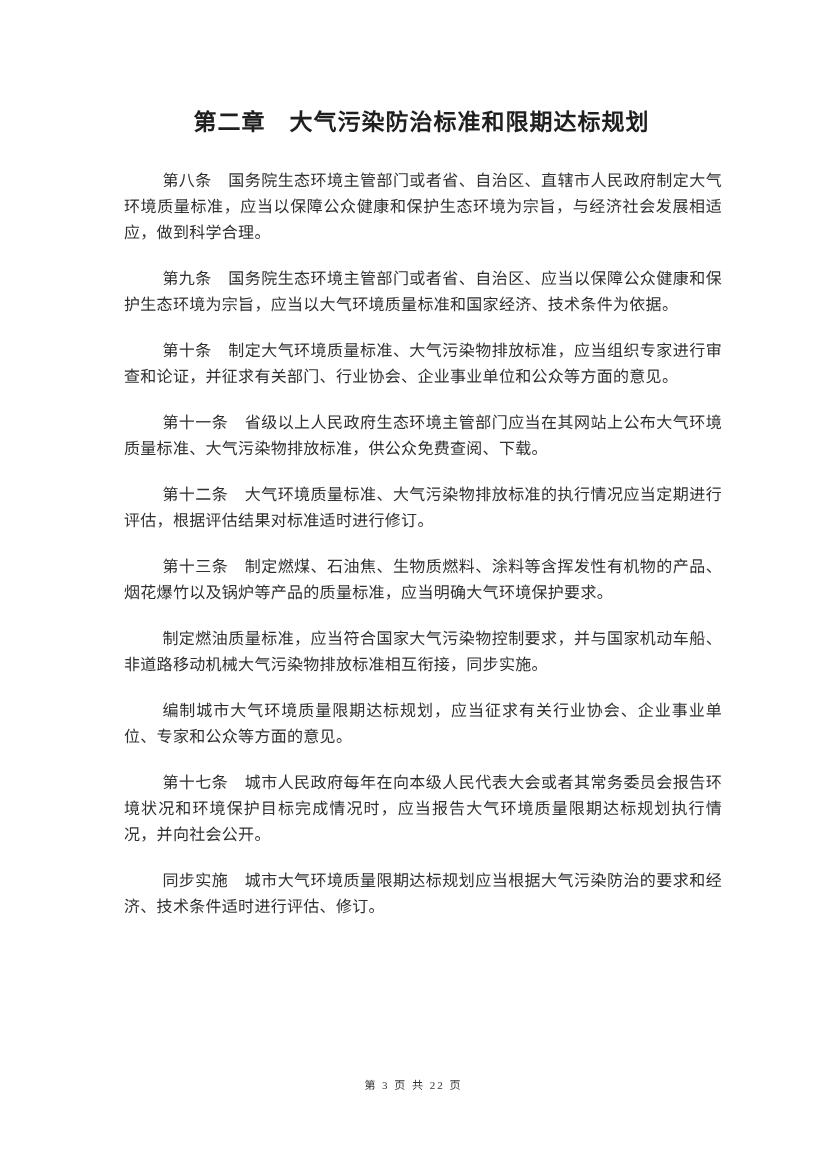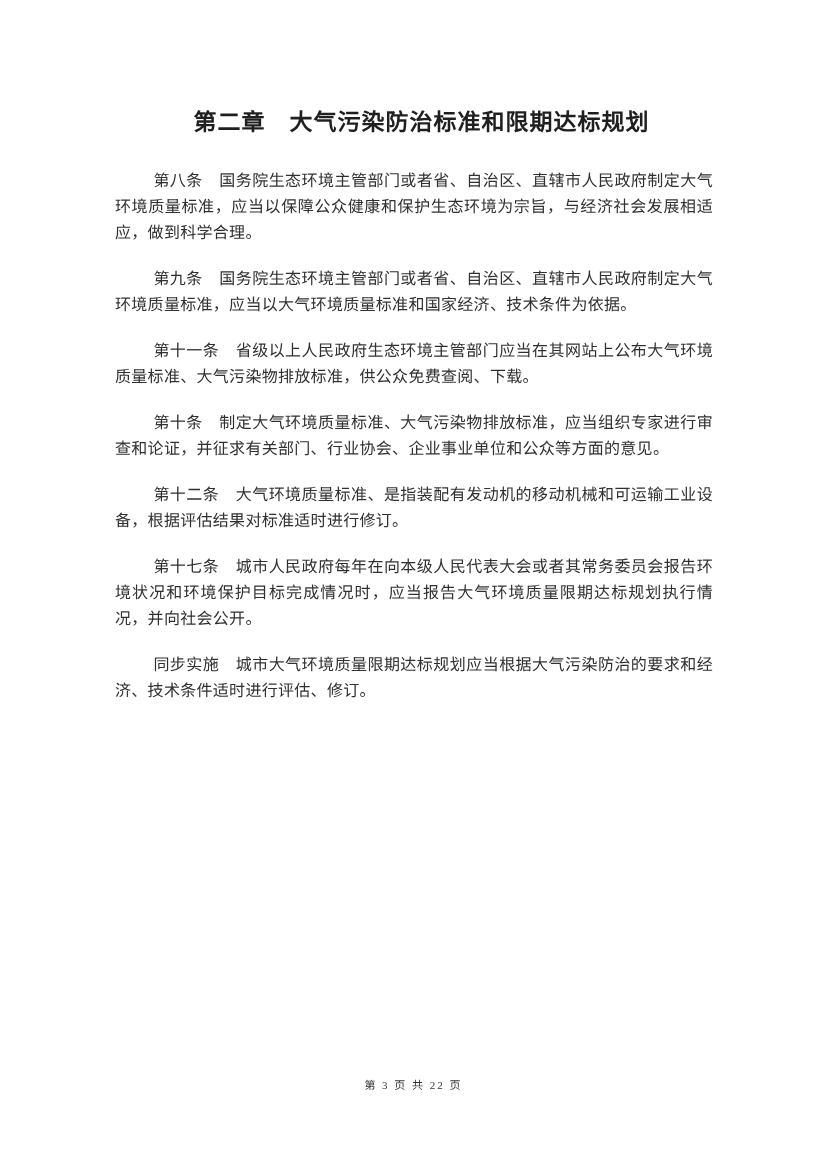--- a/index.html
+++ b/index.html
@@ -24,21 +24,21 @@
     text-align: center;
     font-size: 23px;
     font-weight: bold;
     letter-spacing: 1px;
     color: #1f1f1f;
     padding-left: 16px;
   }
   .content {
     position: absolute;
     top: 168px;
-    left: 115px;
+    left: 124px;
     width: 598px;
   }
   .content p {
     margin: 0 0 20px 0;
     font-size: 16px;
     line-height: 26px;
     text-indent: 2.4em;
     text-align: justify;
     text-justify: inter-ideograph;
     letter-spacing: 0.3px;
@@ -56,22 +56,25 @@
   }
 </style>
 </head>
 <body>
 
 <div class="page">
   <h1 class="chapter-title">第二章　大气污染防治标准和限期达标规划</h1>
 
   <div class="content" id="paragraphs">
       <p>第八条　国务院生态环境主管部门或者省、自治区、直辖市人民政府制定大气环境质量标准，应当以保障公众健康和保护生态环境为宗旨，与经济社会发展相适应，做到科学合理。</p>
-      <p>第九条　国务院生态环境主管部门或者省、自治区、直辖市人民政府制定大气环境质量标准，应当以大气环境质量标准和国家经济、技术条件为依据。</p>
+      <p>第九条　国务院生态环境主管部门或者省、自治区、应当以保障公众健康和保护生态环境为宗旨，应当以大气环境质量标准和国家经济、技术条件为依据。</p>
+      <p>第十条　制定大气环境质量标准、大气污染物排放标准，应当组织专家进行审查和论证，并征求有关部门、行业协会、企业事业单位和公众等方面的意见。</p>
       <p>第十一条　省级以上人民政府生态环境主管部门应当在其网站上公布大气环境质量标准、大气污染物排放标准，供公众免费查阅、下载。</p>
-      <p>第十条　制定大气环境质量标准、大气污染物排放标准，应当组织专家进行审查和论证，并征求有关部门、行业协会、企业事业单位和公众等方面的意见。</p>
-      <p>第十二条　大气环境质量标准、是指装配有发动机的移动机械和可运输工业设备，根据评估结果对标准适时进行修订。</p>
+      <p>第十二条　大气环境质量标准、大气污染物排放标准的执行情况应当定期进行评估，根据评估结果对标准适时进行修订。</p>
+      <p>第十三条　制定燃煤、石油焦、生物质燃料、涂料等含挥发性有机物的产品、烟花爆竹以及锅炉等产品的质量标准，应当明确大气环境保护要求。</p>
+      <p>制定燃油质量标准，应当符合国家大气污染物控制要求，并与国家机动车船、非道路移动机械大气污染物排放标准相互衔接，同步实施。</p>
+      <p>编制城市大气环境质量限期达标规划，应当征求有关行业协会、企业事业单位、专家和公众等方面的意见。</p>
       <p>第十七条　城市人民政府每年在向本级人民代表大会或者其常务委员会报告环境状况和环境保护目标完成情况时，应当报告大气环境质量限期达标规划执行情况，并向社会公开。</p>
       <p>同步实施　城市大气环境质量限期达标规划应当根据大气污染防治的要求和经济、技术条件适时进行评估、修订。</p>
     </div>
 
   <div class="page-footer">第 3 页 共 22 页</div>
 </div>
 
 </body></html>

